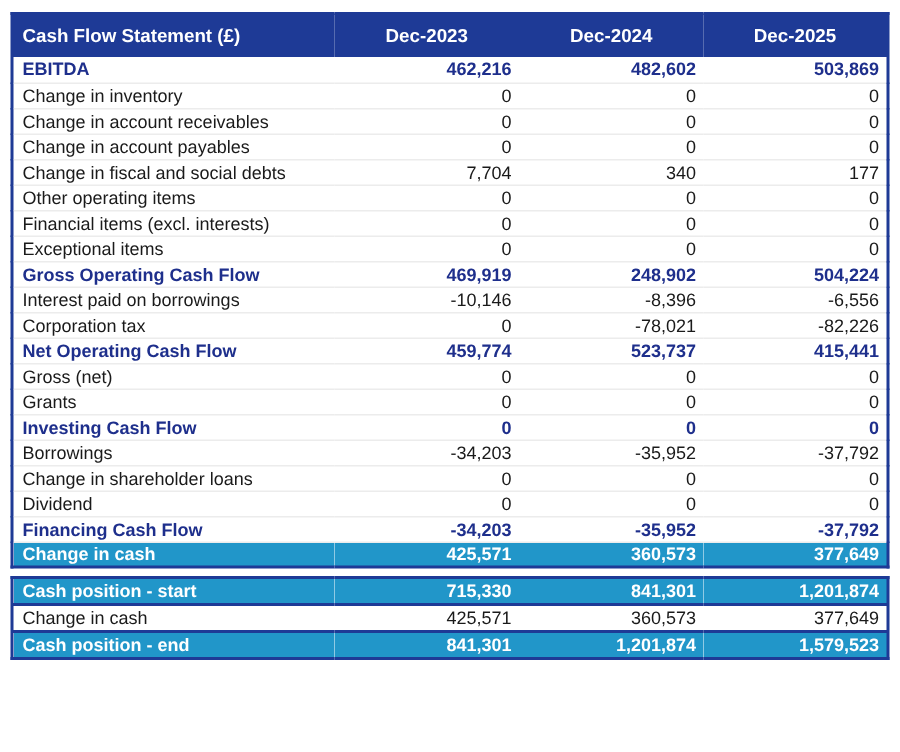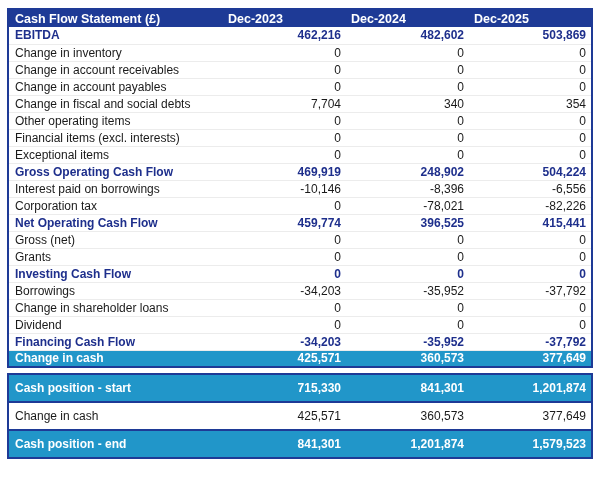--- a/index.html
+++ b/index.html
@@ -33,26 +33,26 @@
   .main-table { margin-bottom: 5px; }
 
   col.c-label { width: 215px; }
   col.c-val   { width: 123px; }
 
   thead th {
     background: var(--header-bg);
     color: var(--header-text);
     font-size: 12.5px;
     font-weight: bold;
-    height: 18px;
+    height: 29px;
     padding: 0 5px;
     white-space: nowrap;
   }
   th.title { text-align: left; padding-left: 6px; }
-  th.col   { text-align: left; }
+  th.col   { text-align: center; }
 
   td {
     height: 17px;
     font-size: 12px;
     color: var(--body-text);
     padding: 0 5px;
     vertical-align: middle;
     white-space: nowrap;
     overflow: hidden;
   }
@@ -65,21 +65,21 @@
   tr.section td {
     color: var(--section-text);
     font-weight: bold;
   }
   tr.highlight td {
     background: var(--highlight-bg);
     color: var(--highlight-text);
     font-weight: bold;
     border-top: 1px solid var(--border);
   }
-  .summary-table td { height: 28px; }
+  .summary-table td { height: 18px; }
   .summary-table tr + tr td { border-top: 2px solid var(--border); }
   .summary-table tr.highlight td { border-top-color: var(--border); }
 </style>
 </head>
 <body>
 
 <div class="page">
 
   <table class="main-table">
     <colgroup>
@@ -118,21 +118,21 @@
         <tr class="normal">
           <td class="label">Change in account payables</td>
           <td class="value">0</td>
           <td class="value">0</td>
           <td class="value">0</td>
         </tr>
         <tr class="normal">
           <td class="label">Change in fiscal and social debts</td>
           <td class="value">7,704</td>
           <td class="value">340</td>
-          <td class="value">354</td>
+          <td class="value">177</td>
         </tr>
         <tr class="normal">
           <td class="label">Other operating items</td>
           <td class="value">0</td>
           <td class="value">0</td>
           <td class="value">0</td>
         </tr>
         <tr class="normal">
           <td class="label">Financial items (excl. interests)</td>
           <td class="value">0</td>
@@ -159,21 +159,21 @@
         </tr>
         <tr class="normal">
           <td class="label">Corporation tax</td>
           <td class="value">0</td>
           <td class="value">-78,021</td>
           <td class="value">-82,226</td>
         </tr>
         <tr class="section">
           <td class="label">Net Operating Cash Flow</td>
           <td class="value">459,774</td>
-          <td class="value">396,525</td>
+          <td class="value">523,737</td>
           <td class="value">415,441</td>
         </tr>
         <tr class="normal">
           <td class="label">Gross (net)</td>
           <td class="value">0</td>
           <td class="value">0</td>
           <td class="value">0</td>
         </tr>
         <tr class="normal">
           <td class="label">Grants</td>

